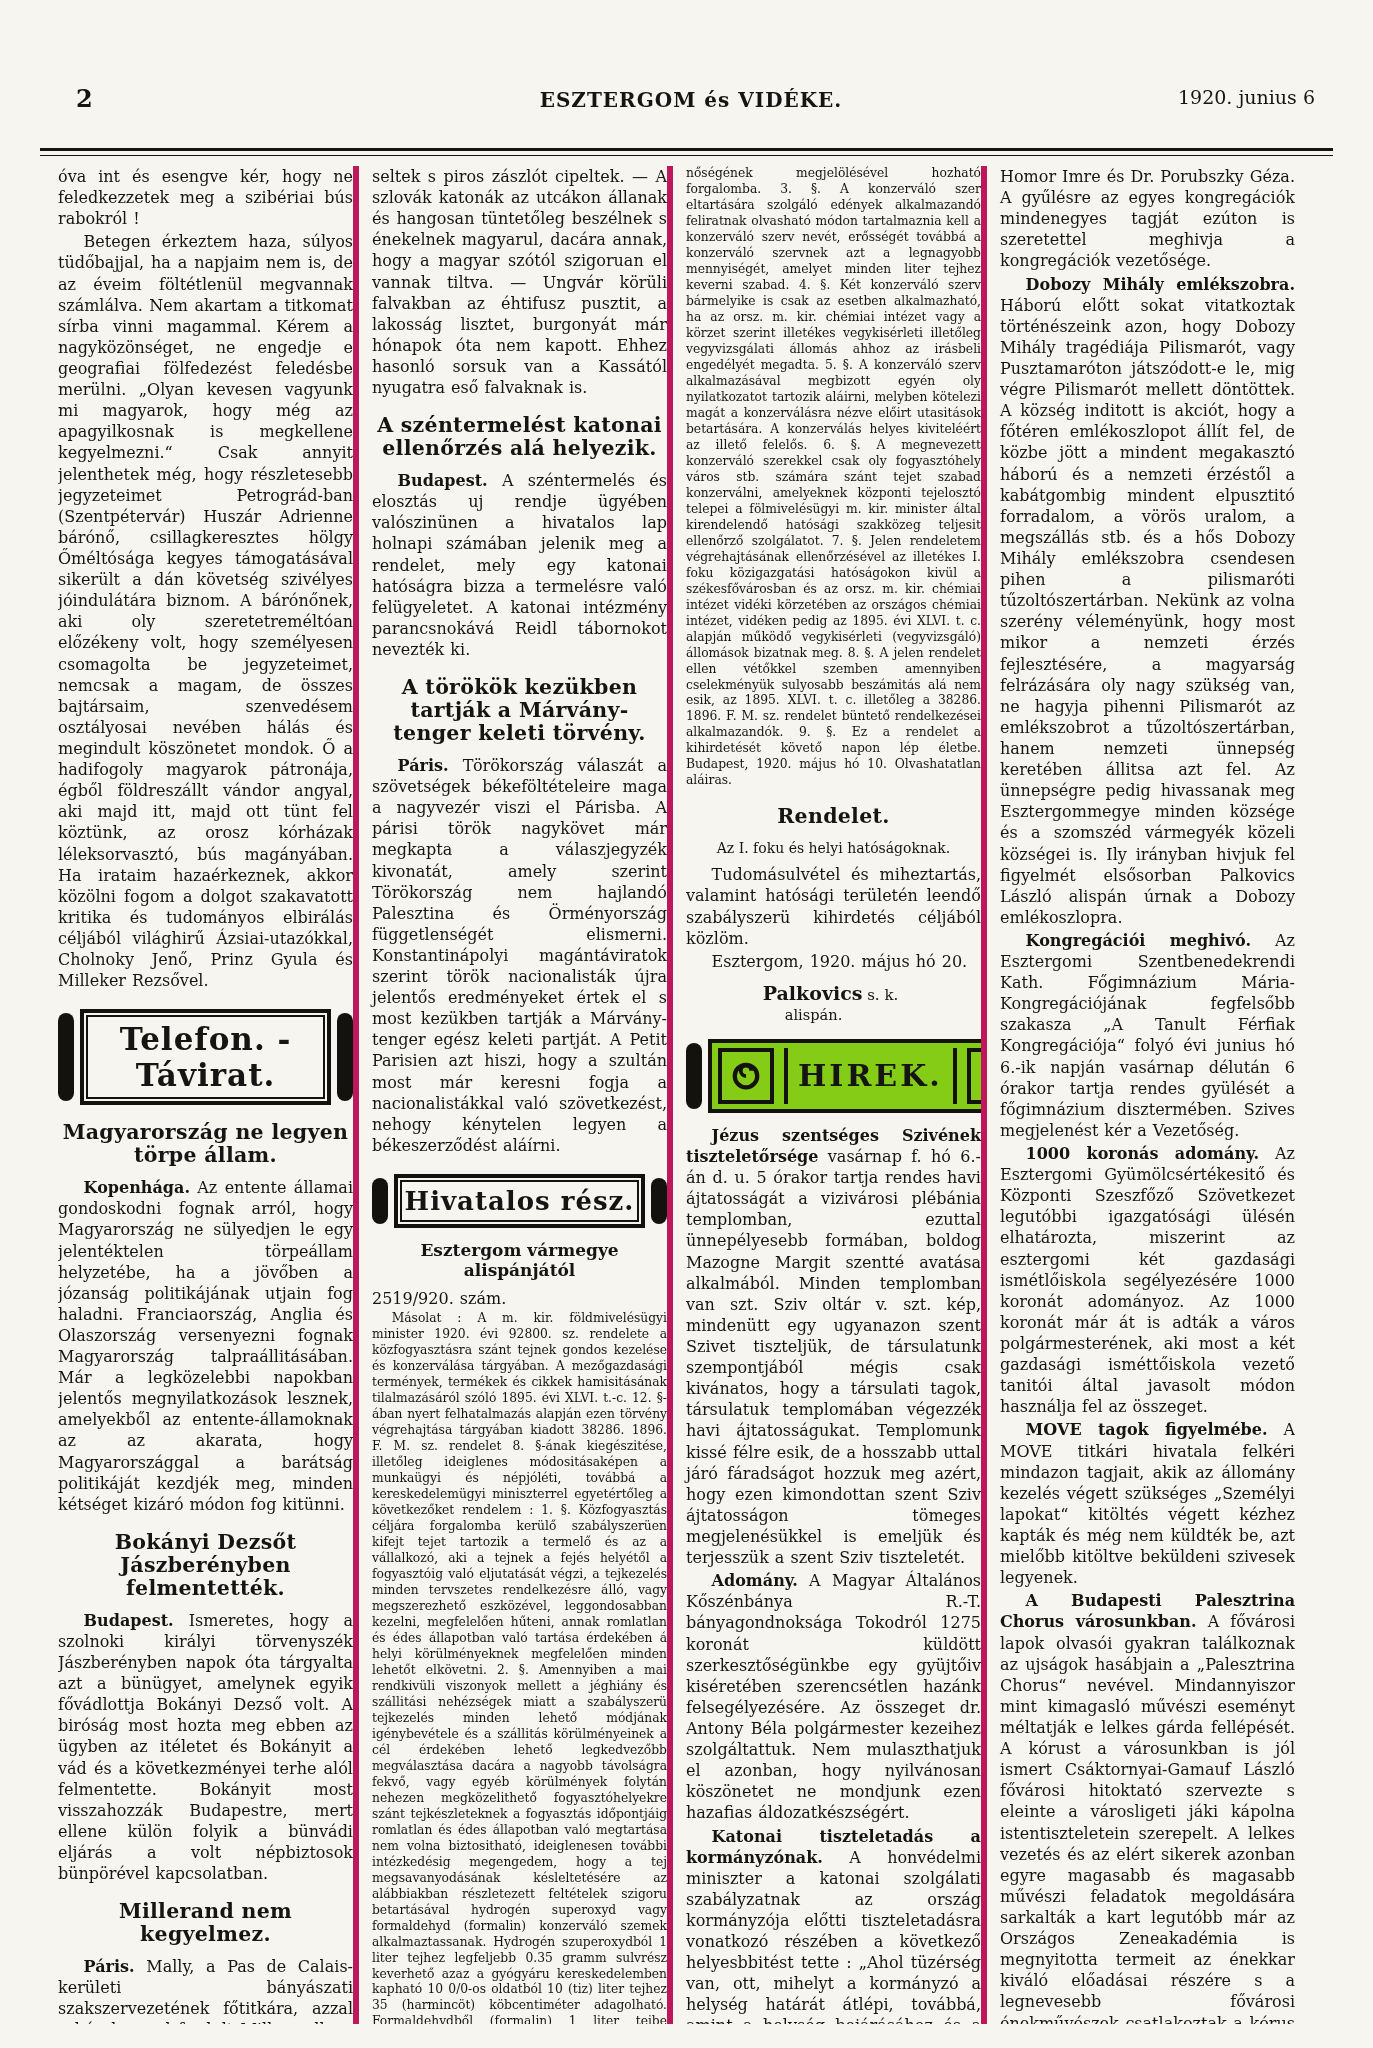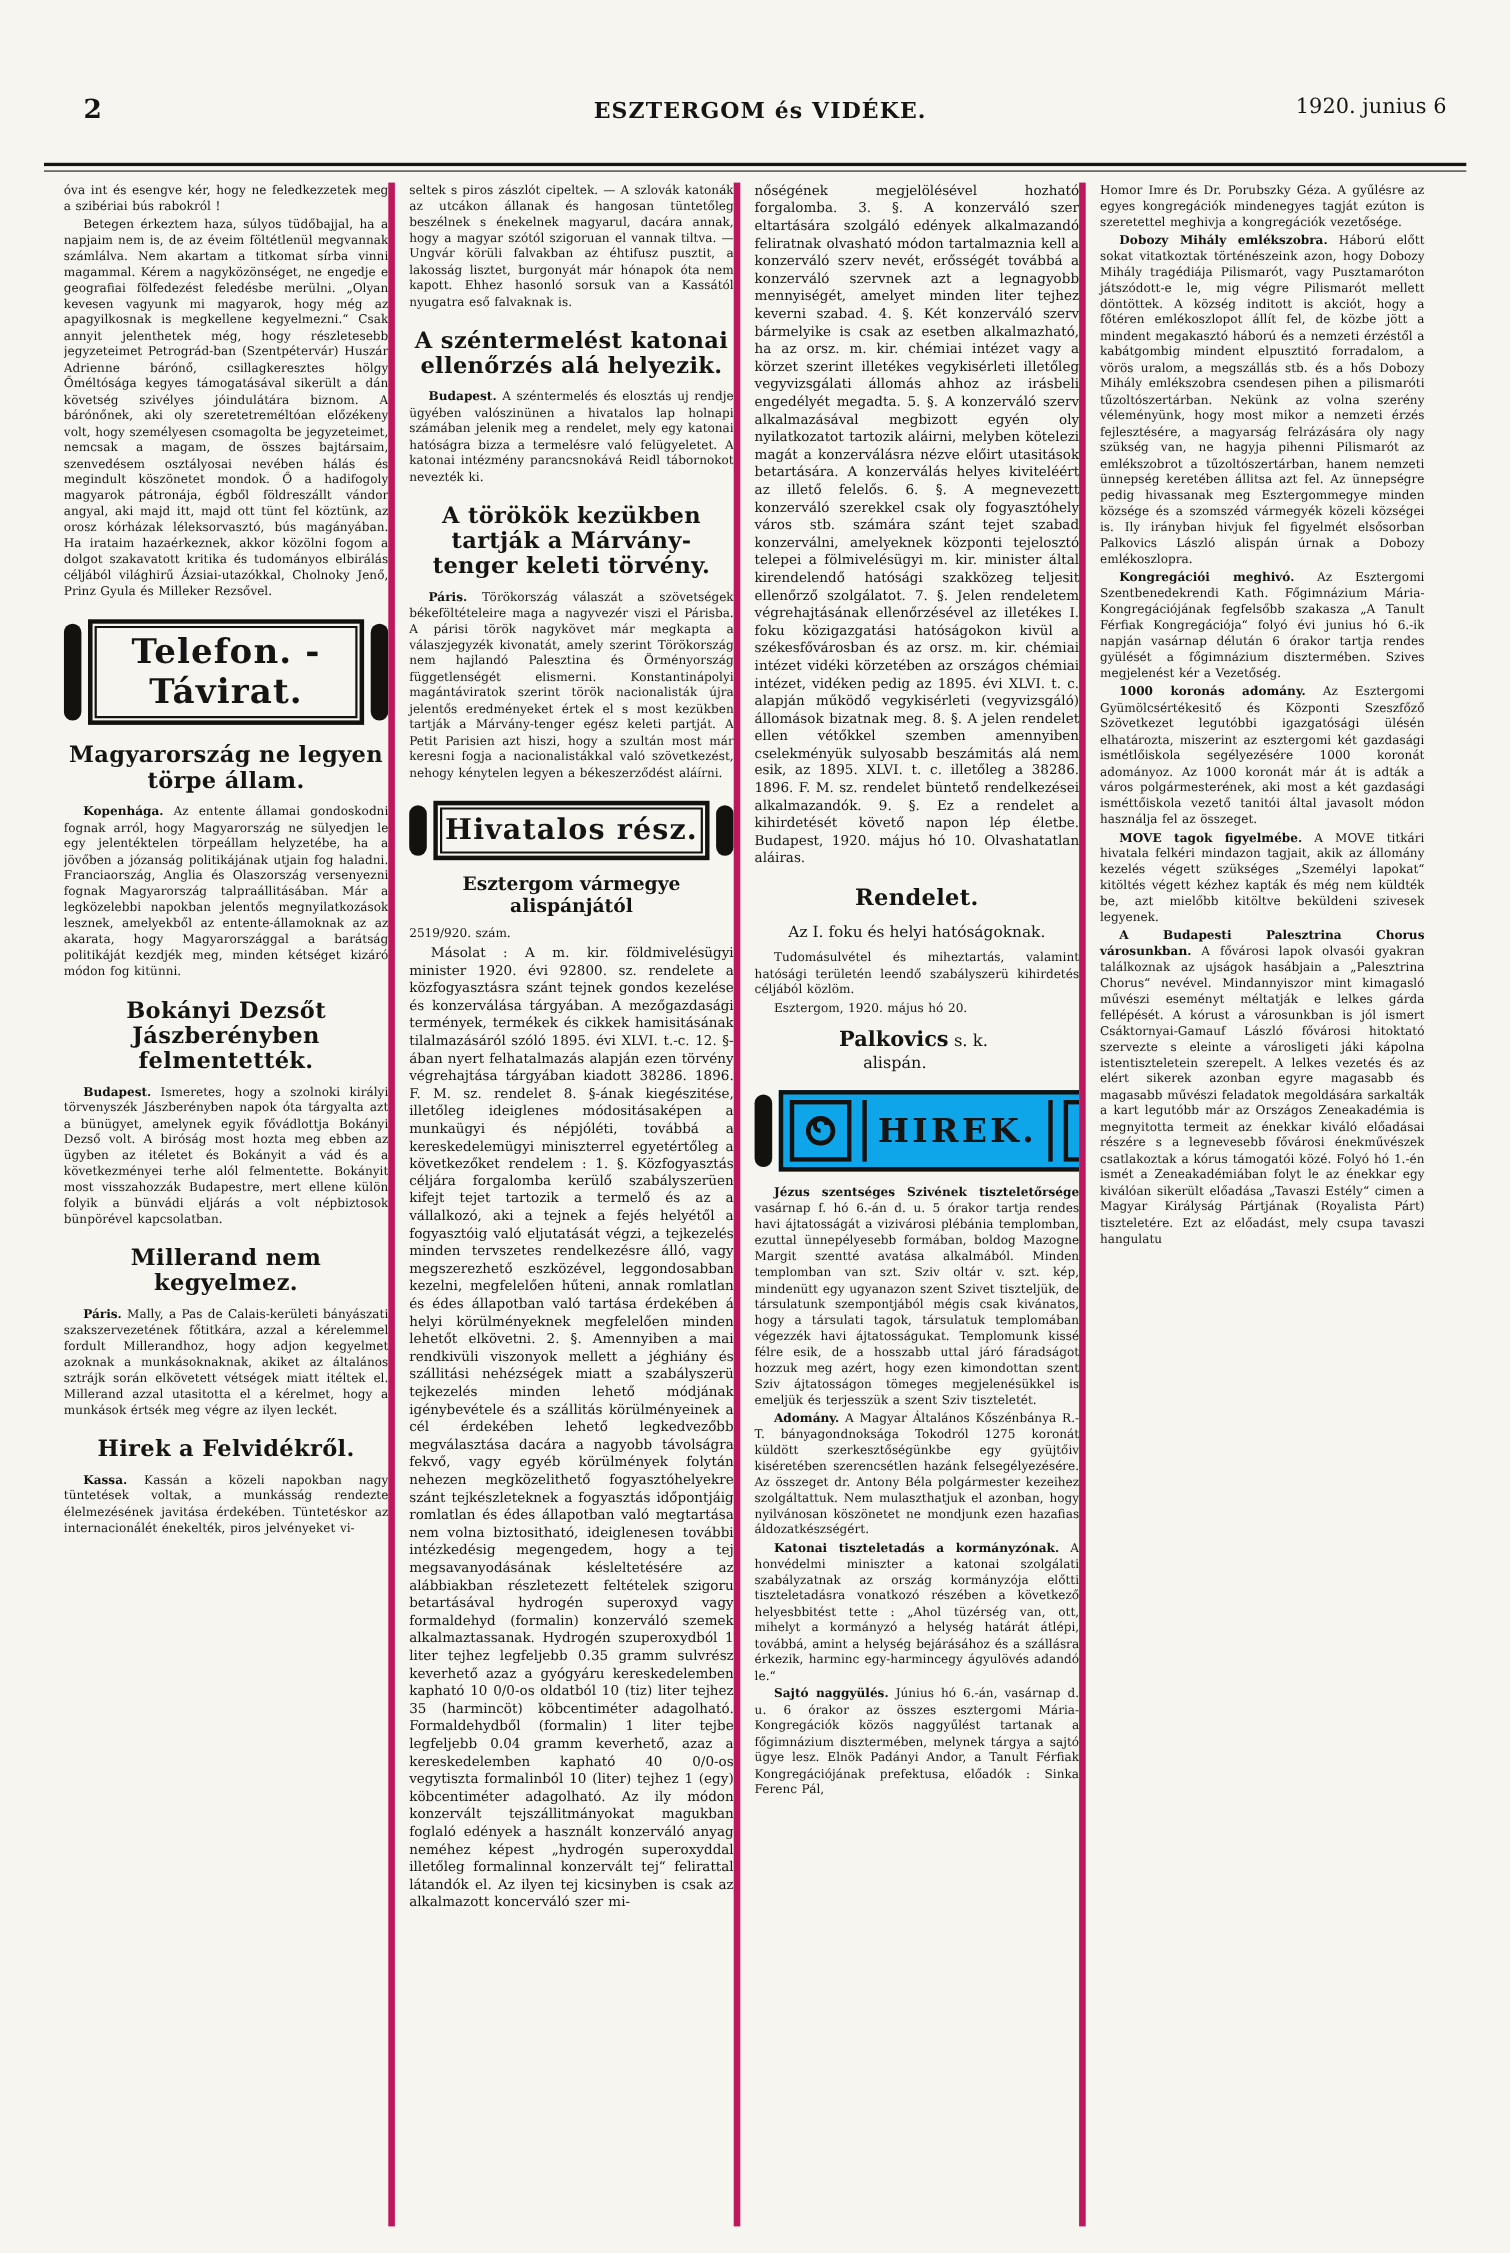--- a/index.html
+++ b/index.html
@@ -32,21 +32,21 @@
   .col{
     width:295px;flex:0 0 295px;height:100%;overflow:hidden;
     padding:0 0;
   }
   .col + .col{
     border-left:6px solid #be185d;
     padding-left:13px;
   }
   .para{
     margin:0 0 2px 0;
-    font-size:11px;line-height:1.32;
+    font-size:16px;line-height:1.32;
     text-align:justify;text-indent:1.6em;
     word-spacing:.06em;
   }
   .para.noindent{text-indent:0;}
   .para.small{font-size:12.3px;line-height:1.3;}
   .lead{font-weight:bold;}
   .headline{
     margin:16px 4px 10px 4px;
     font-size:20.5px;line-height:1.12;font-weight:bold;
     text-align:center;letter-spacing:.3px;
@@ -69,21 +69,21 @@
     padding:8px 4px;
     text-align:center;
     font-size:31px;font-weight:bold;letter-spacing:1px;
     background:#f6f5ef;
   }
   .banner-box.official{font-size:26px;}
   
   .hirek-row{display:flex;align-items:stretch;margin:16px 0 12px 0;}
   .hirek-box{
     flex:1;border:4px solid #14120f;display:flex;align-items:center;
-    padding:5px 6px;background:#0ea5e9;
+    padding:5px 6px;background:#84cc16;
   }
   .hirek-orn{
     width:48px;height:48px;border:4px solid #14120f;flex:0 0 48px;
     display:flex;align-items:center;justify-content:center;
   }
   .hirek-bar{width:4px;background:#14120f;align-self:stretch;margin:0 10px;}
   .hirek-title{flex:1;text-align:center;font-size:30px;font-weight:bold;letter-spacing:3px;}
   
   .sig{margin:10px 6px 6px 0;text-align:center;}
   .sig-name{font-weight:bold;font-size:19px;}

